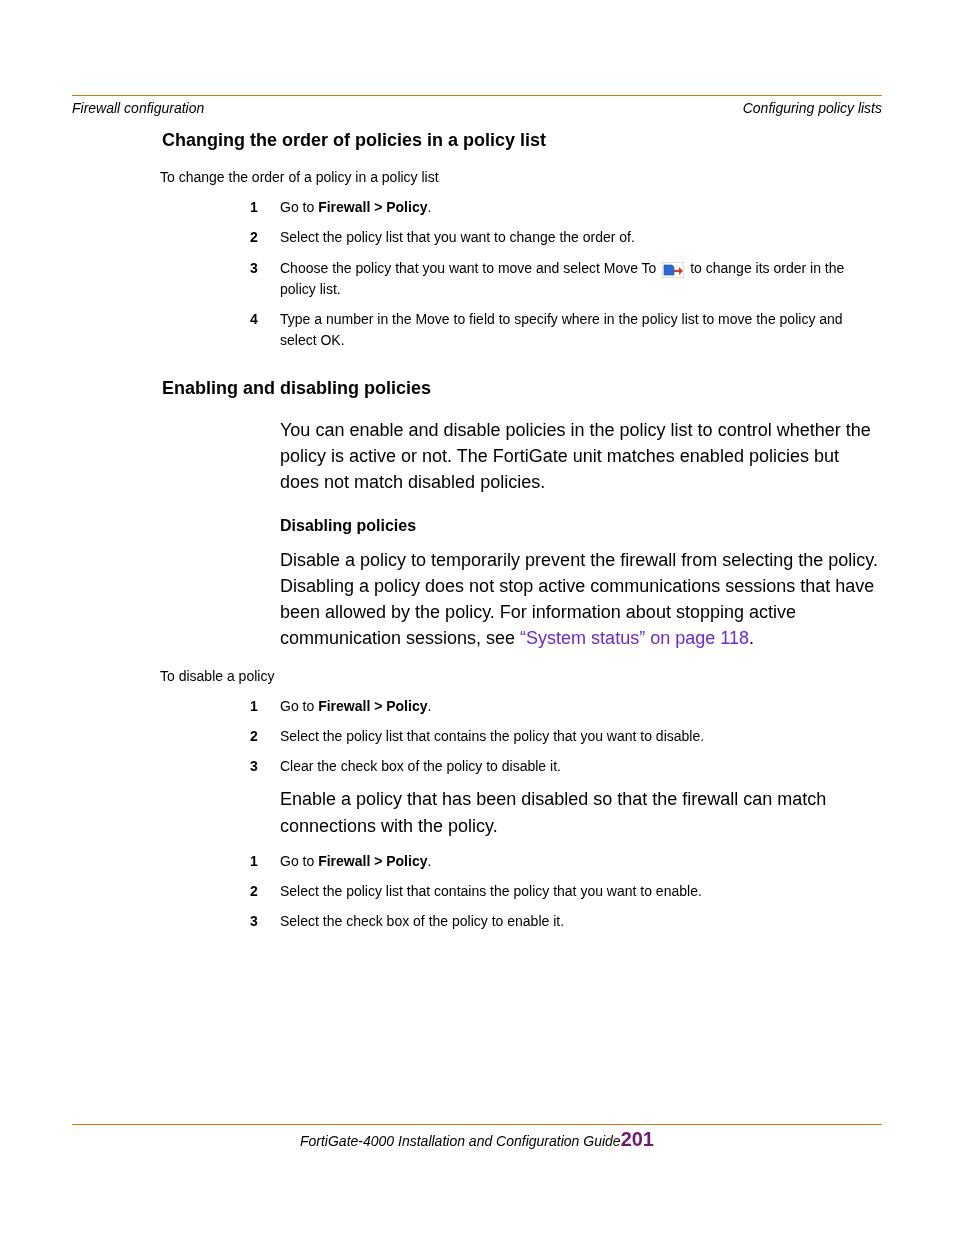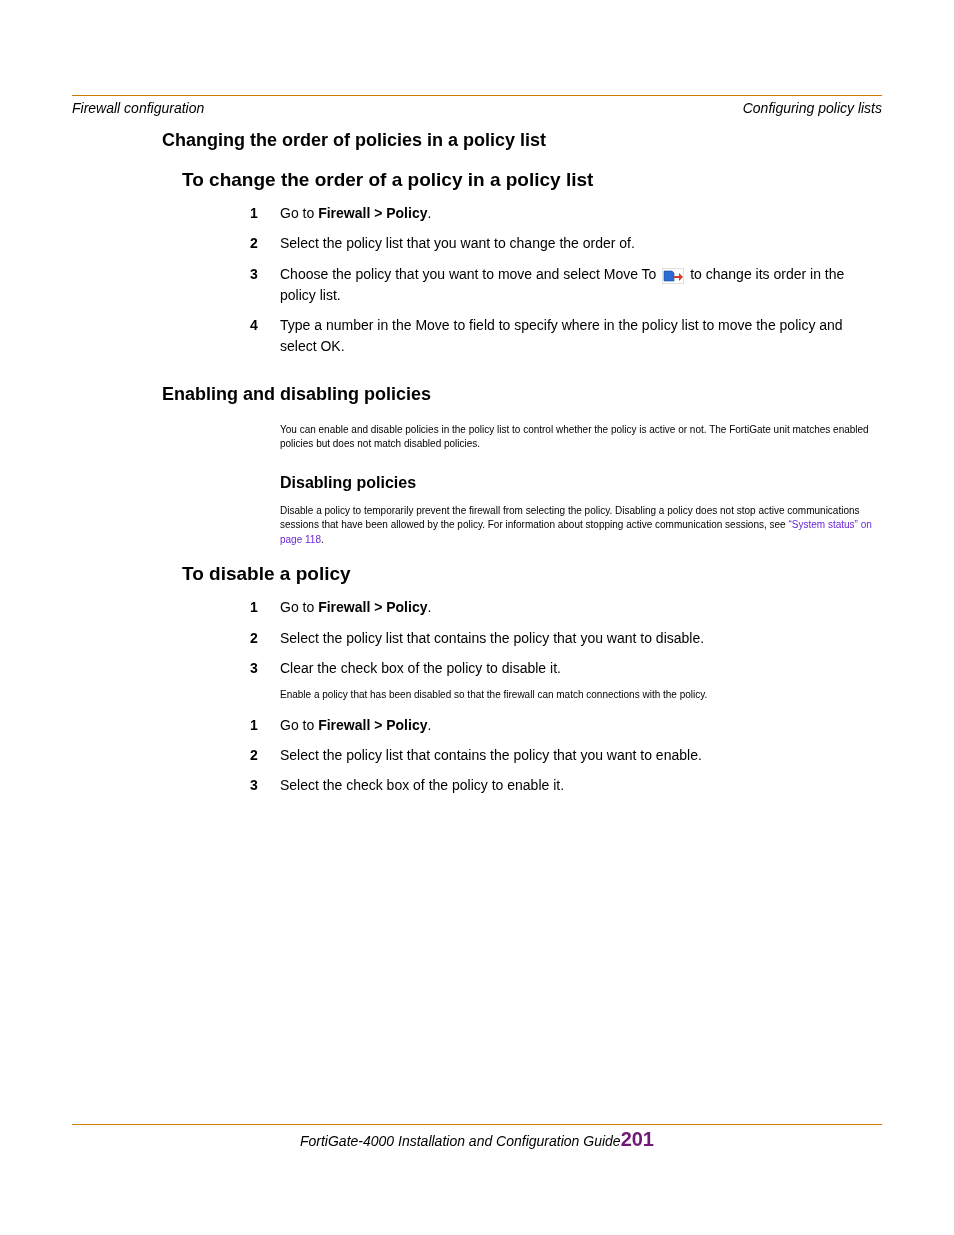--- a/index.html
+++ b/index.html
@@ -9,22 +9,22 @@
   .footer-line { position: absolute; bottom: 110px; left: 72px; right: 72px; border-top: 1px solid #d17a00; }
   .header { position: absolute; top: 76px; left: 72px; right: 72px; display: flex; justify-content: space-between; font-style: italic; font-size: 14px; font-family: Arial, sans-serif; margin-top: 24px; }
   .footer { position: absolute; bottom: 84px; left: 72px; right: 72px; display: flex; justify-content: center; align-items: baseline; }
   .footer .title { font-style: italic; font-size: 14px; font-family: Arial, sans-serif; }
   .footer .pageno { font-weight: bold; font-size: 20px; color: #701a75; font-family: Arial, sans-serif; }
   .content { margin-top: 46px; }
   h2 { font-size: 18px; font-weight: bold; margin: 0 0 18px 90px; font-family: Arial, sans-serif; }
   h2.top { margin-top: 0; }
   h2.sec { margin-top: 28px; }
   h3 { font-size: 16px; font-weight: bold; margin: 22px 0 12px 208px; font-family: Arial, sans-serif; }
-  h4 { font-size: 19px; font-weight: bold; margin: 16px 0 12px 110px; font-family: Arial, sans-serif; }
-  p.body { font-size: 10px; line-height: 1.45; margin: 0 0 12px 208px; font-family: Arial, sans-serif; max-width: 630px; }
+  h4 { font-size: 14px; font-weight: normal; margin: 16px 0 12px 88px; font-family: Arial, sans-serif; }
+  p.body { font-size: 18px; line-height: 1.45; margin: 0 0 12px 208px; font-family: Arial, sans-serif; max-width: 630px; }
   .step { display: flex; margin: 0 0 10px 178px; font-size: 14px; line-height: 1.45; font-family: Arial, sans-serif; }
   .step .num { width: 30px; flex: 0 0 30px; font-weight: bold; text-align: left; }
   .step .txt { flex: 1; max-width: 610px; }
   .step .txt .b { font-weight: bold; }
   a.link { color: #6d28d9; text-decoration: none; }
   .icon-moveto { display: inline-block; vertical-align: middle; margin: 0 2px; }
   .icon-moveto svg { vertical-align: middle; }
 </style>
 </head>
 <body>

